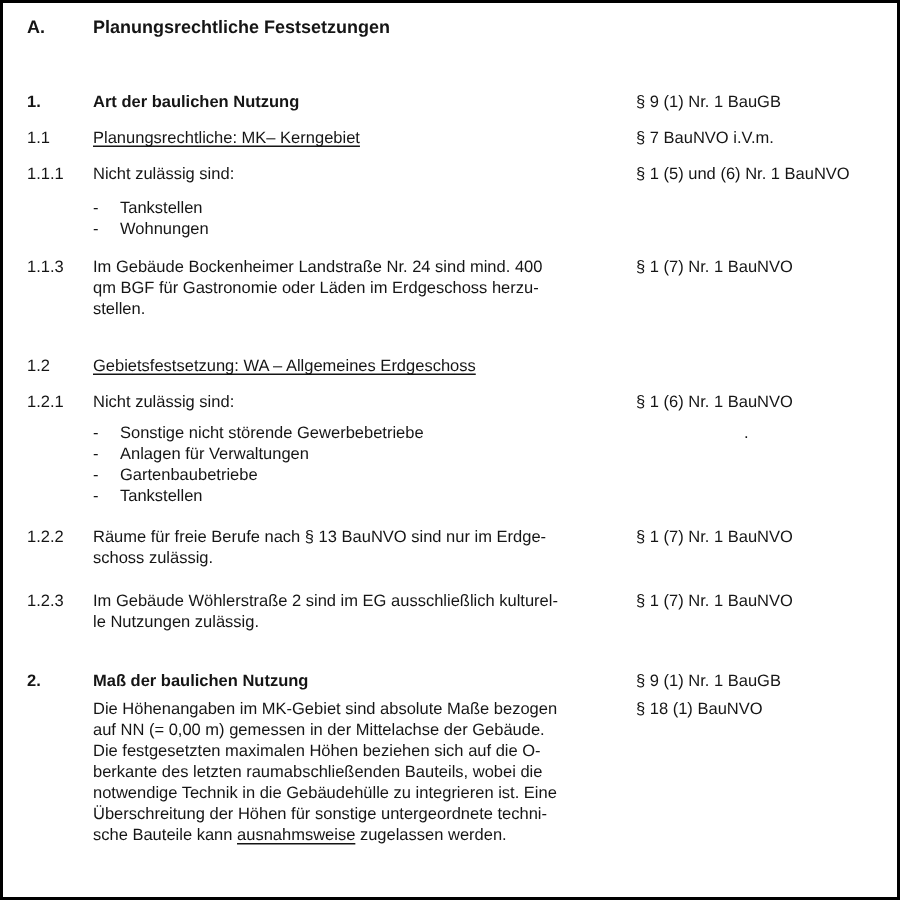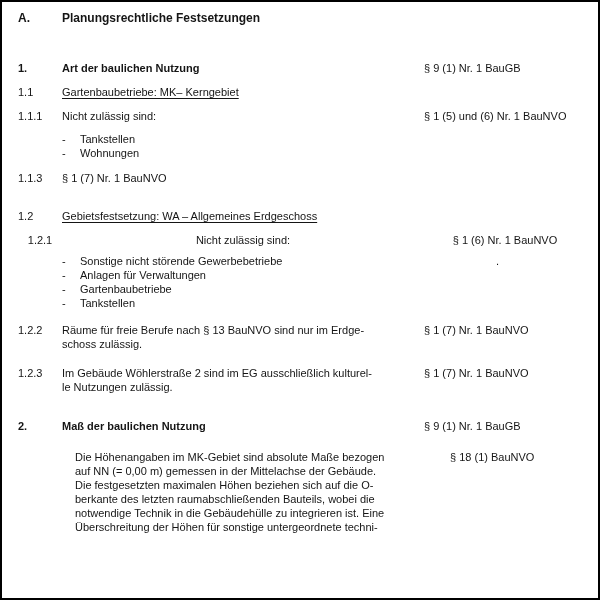--- a/index.html
+++ b/index.html
@@ -33,48 +33,49 @@
     grid-template-columns: 18px 1fr;
   }
   .artifact { padding-left: 72px; }
   
   .m-r1    { margin-top: 36px; }
   .m-r11   { margin-top: 10px; }
   .m-r111  { margin-top: 10px; }
   .m-b1    { margin-top: 9px;  }
   .m-r113  { margin-top: 11px; }
   .m-r12   { margin-top: 24px; }
-  .m-r121  { margin-top: 10px; text-align: center; }
+  .m-r121  { margin-top: 10px; }
   .m-b2    { margin-top: 7px;  }
   .m-r122  { margin-top: 13px; }
   .m-r123  { margin-top: 15px; }
   .m-r2    { margin-top: 25px; }
   .m-r21   { margin-top: 16px; }
-  .m-para  { margin-top: 17px; gap: 13px;  }
+  .m-para  { margin-top: 5px;  }
 </style>
 </head>
 <body>
 
 <div class="page">
 
   <div class="row title-row">
     <span class="num bold">A.</span>
     <span class="body bold">Planungsrechtliche Festsetzungen</span>
     <span class="ref"></span>
   </div>
 
   <div class="row m-r1">
     <span class="num bold">1.</span>
     <span class="body bold">Art der baulichen Nutzung</span>
     <span class="ref">§ 9 (1) Nr. 1 BauGB</span>
   </div>
 
   <div class="row m-r11">
     <span class="num">1.1</span>
-    <span class="body u">Gartenbaubetriebe: MK– Kerngebiet</span>
+    <span class="body u">Planungsrechtliche: MK– Kerngebiet</span>
+    <span class="ref">§ 7 BauNVO i.V.m.</span>
   </div>
 
   <div class="row m-r111">
     <span class="num">1.1.1</span>
     <span class="body">Nicht zulässig sind:</span>
     <span class="ref">§ 1 (5) und (6) Nr. 1 BauNVO</span>
   </div>
 
   <div class="row m-b1">
     <span class="num"></span>
@@ -86,20 +87,23 @@
       <div class="bullet">
         <span>-</span>
         <span>Wohnungen</span>
       </div>
     </div>
     <span class="ref"></span>
   </div>
 
   <div class="row m-r113">
     <span class="num">1.1.3</span>
+    <span class="body pre">Im Gebäude Bockenheimer Landstraße Nr. 24 sind mind. 400
+qm BGF für Gastronomie oder Läden im Erdgeschoss herzu-
+stellen.</span>
     <span class="ref">§ 1 (7) Nr. 1 BauNVO</span>
   </div>
 
   <div class="row m-r12">
     <span class="num">1.2</span>
     <span class="body u">Gebietsfestsetzung: WA – Allgemeines Erdgeschoss</span>
   </div>
 
   <div class="row m-r121">
     <span class="num">1.2.1</span>
@@ -153,17 +157,18 @@
 
   <div class="row m-para">
     <span class="num"></span>
     <div>
       <div class="pre">Die Höhenangaben im MK-Gebiet sind absolute Maße bezogen
 auf NN (= 0,00 m) gemessen in der Mittelachse der Gebäude.
 Die festgesetzten maximalen Höhen beziehen sich auf die O-
 berkante des letzten raumabschließenden Bauteils, wobei die
 notwendige Technik in die Gebäudehülle zu integrieren ist. Eine
 Überschreitung der Höhen für sonstige untergeordnete techni-</div>
+      <div><span>sche Bauteile kann </span><span class="u">ausnahmsweise</span><span> zugelassen werden.</span></div>
     </div>
     <span class="ref">§ 18 (1) BauNVO</span>
   </div>
 
 </div>
 
 </body></html>

